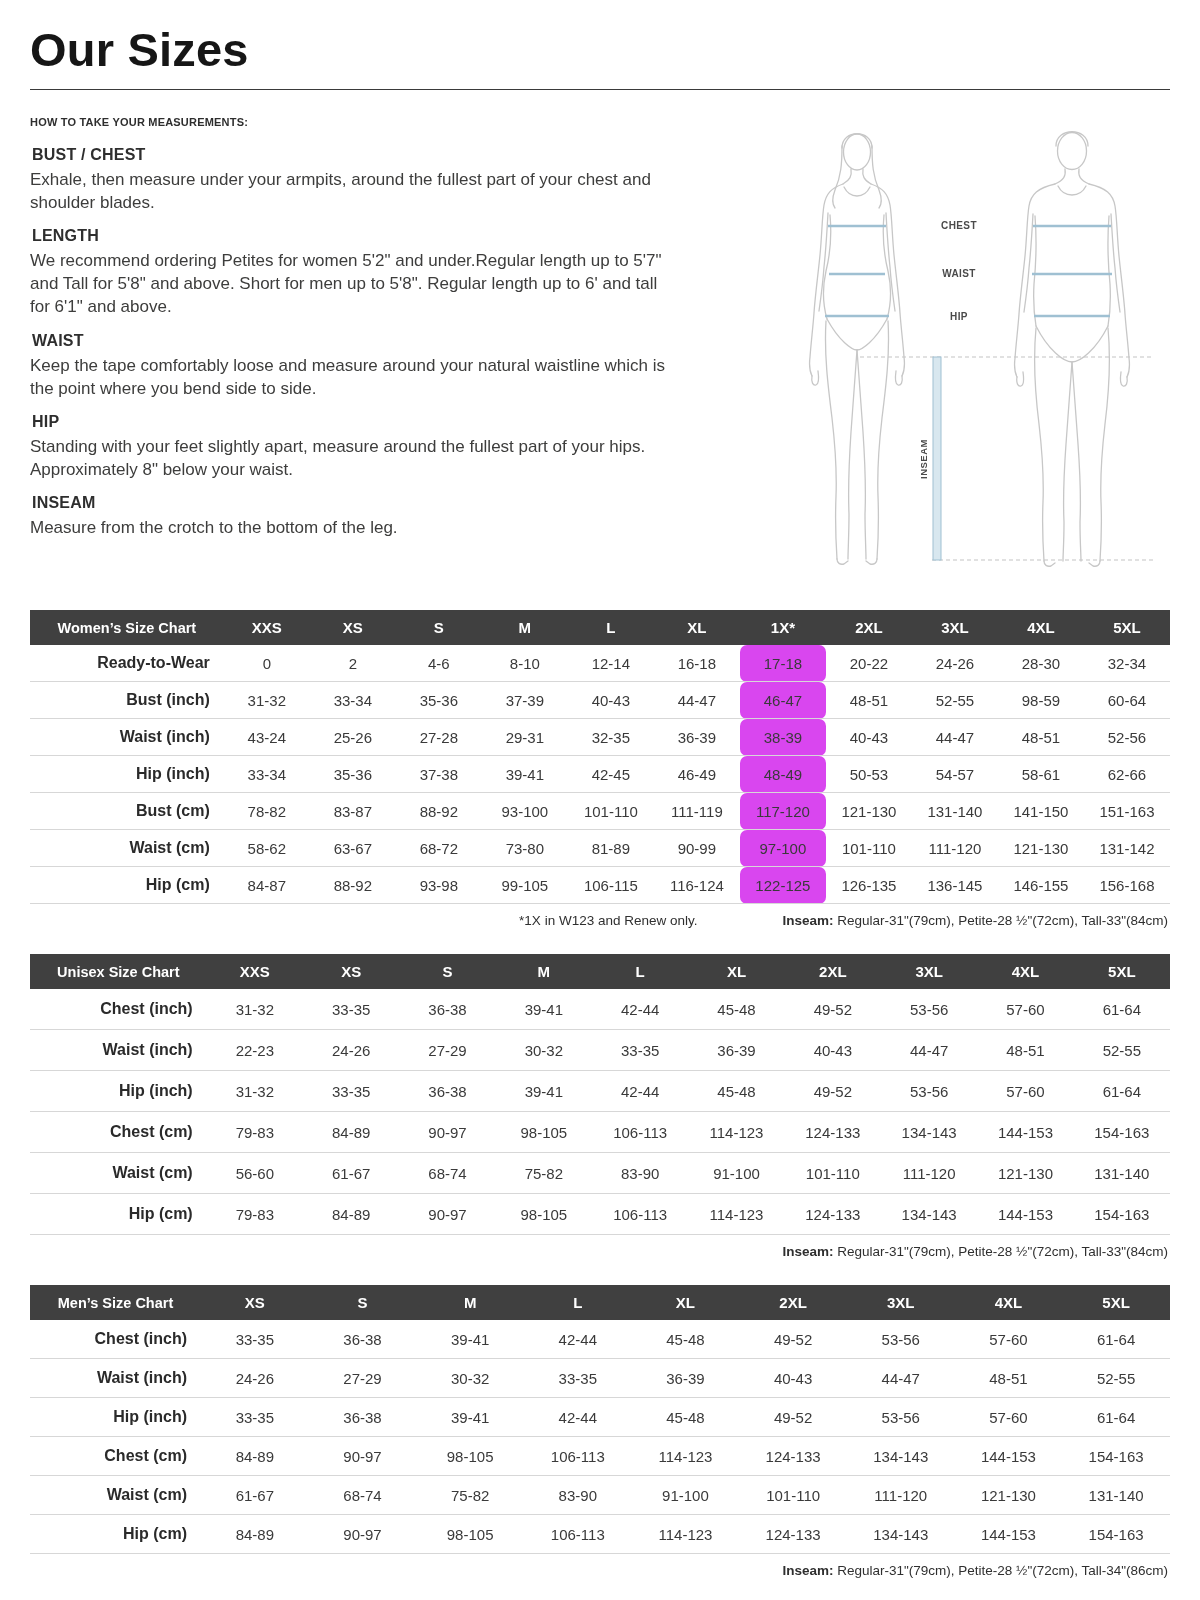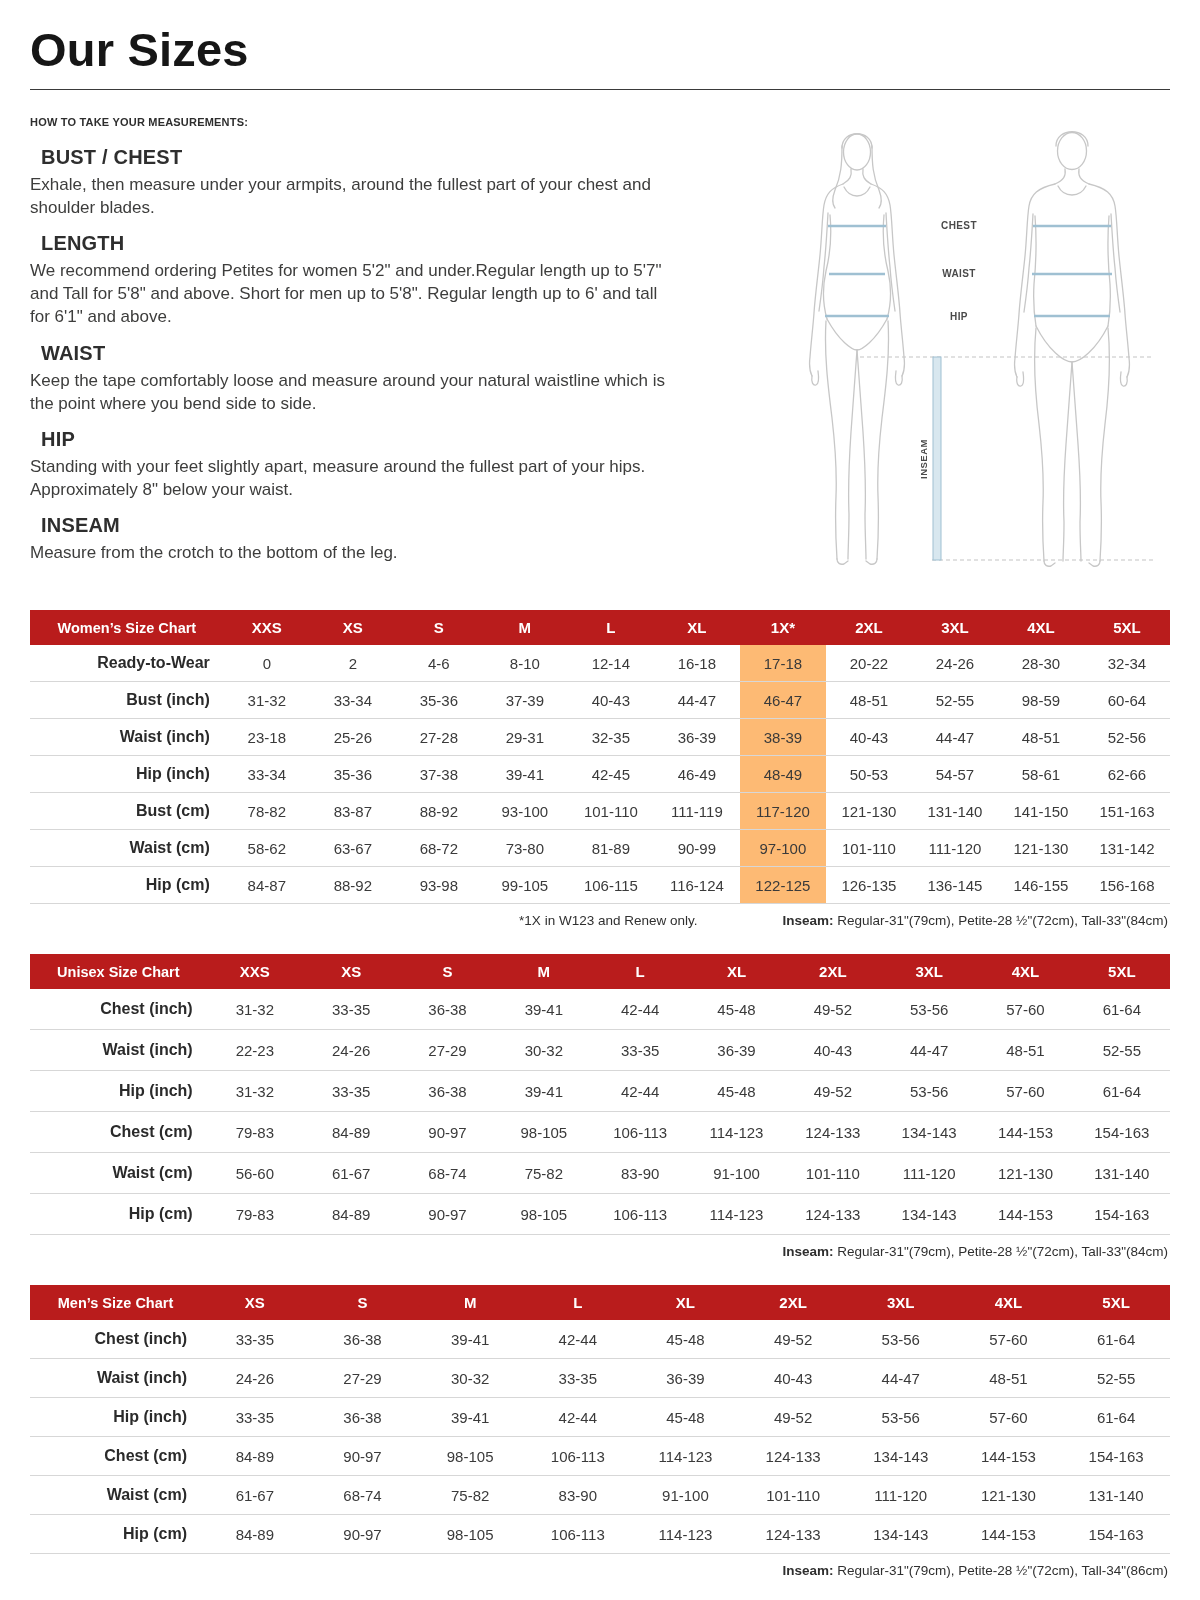--- a/index.html
+++ b/index.html
@@ -18,43 +18,43 @@
   }
   .title-rule { border: none; border-top: 1.5px solid #3a3a3a; margin: 0 0 22px; }
 
   .top { display: flex; justify-content: space-between; }
   .instructions { width: 645px; }
   .instructions h2 {
     font-size: 11px; font-weight: 700; color: #2e2e2e;
     margin: 4px 0 18px; letter-spacing: 0.2px;
   }
   .sec { margin-bottom: 13px; }
-  .sec h3 { font-size: 20px; font-weight: 700; color: #2e2e2e; margin: 0 11px 4px; letter-spacing: 0.2px; }
+  .sec h3 { font-size: 16px; font-weight: 700; color: #2e2e2e; margin: 0 2px 4px; letter-spacing: 0.2px; }
   .sec p { font-size: 17px; line-height: 1.36; margin: 0; color: #3d3d3c; }
 
   .figure { width: 400px; display: flex; justify-content: flex-end; padding: 2px 8px 0 0; }
   svg text { font-family: "Liberation Sans", sans-serif; }
 
   #tables { margin-top: 4px; }
   .table-block { margin-top: 26px; }
   table.size-chart { width: 100%; border-collapse: collapse; table-layout: fixed; }
   .size-chart thead th {
-    background: #b91c1c; color: #ffffff; font-size: 15px; font-weight: 700;
+    background: #404040; color: #ffffff; font-size: 15px; font-weight: 700;
     text-align: center; padding: 9px 2px;
   }
   .size-chart thead th.chart-title { font-size: 14.5px; }
   .size-chart tbody th {
     text-align: right; font-size: 16px; font-weight: 700; color: #2a2a2a;
     padding: 9px 14px 9px 2px; border-bottom: 1px solid #d7d7d7;
   }
   .size-chart tbody td {
     text-align: center; font-size: 15px; color: #3a3a3a;
     padding: 9px 2px; border-bottom: 1px solid #d7d7d7;
   }
-  .size-chart td.hl { background: #fdba74; }
+  .size-chart td.hl { background: #d946ef; border-radius: 7px; }
   .unisex-size-chart .size-chart tbody th, .unisex-size-chart .size-chart tbody td { padding-top: 11px; padding-bottom: 11px; }
   .mens-size-chart .size-chart tbody th, .mens-size-chart .size-chart tbody td { padding-top: 10px; padding-bottom: 10px; }
 
   .footnotes {
     display: flex; justify-content: flex-end; gap: 85px;
     font-size: 13.5px; color: #2f2f2f; margin-top: 9px; padding-right: 2px;
   }
   .footnotes b { font-weight: 700; }
 </style>
 </head>
@@ -226,21 +226,21 @@
               <td>40-43</td>
               <td>44-47</td>
               <td class="hl">46-47</td>
               <td>48-51</td>
               <td>52-55</td>
               <td>98-59</td>
               <td>60-64</td>
             </tr>
             <tr>
               <th>Waist (inch)</th>
-              <td>23-18</td>
+              <td>43-24</td>
               <td>25-26</td>
               <td>27-28</td>
               <td>29-31</td>
               <td>32-35</td>
               <td>36-39</td>
               <td class="hl">38-39</td>
               <td>40-43</td>
               <td>44-47</td>
               <td>48-51</td>
               <td>52-56</td>

